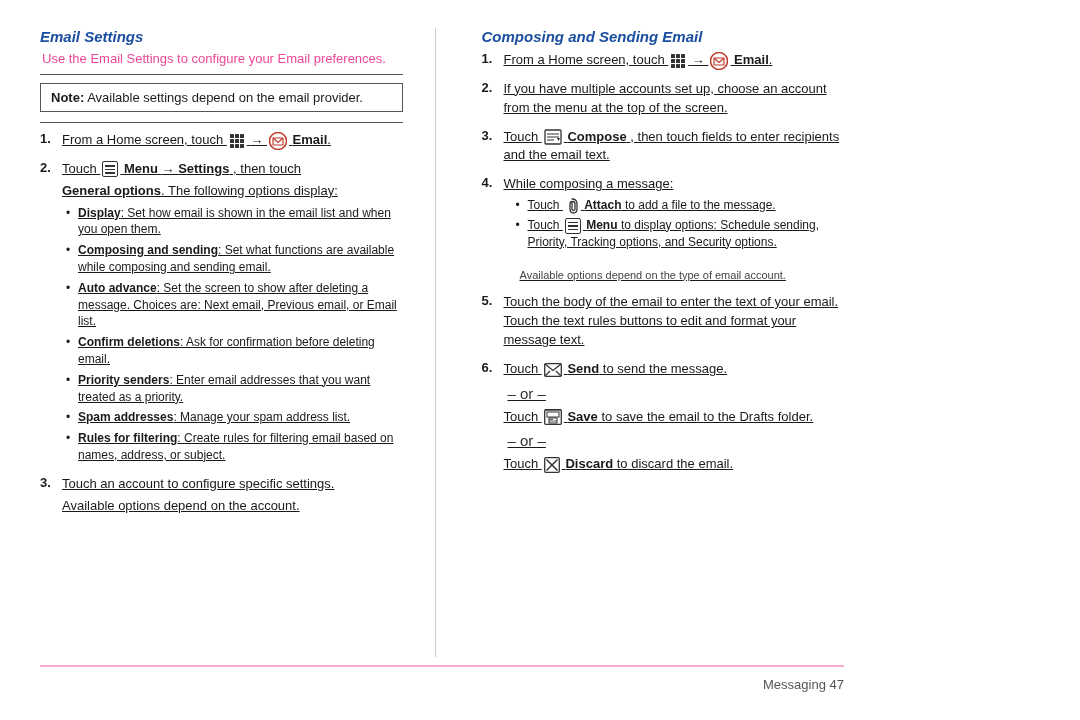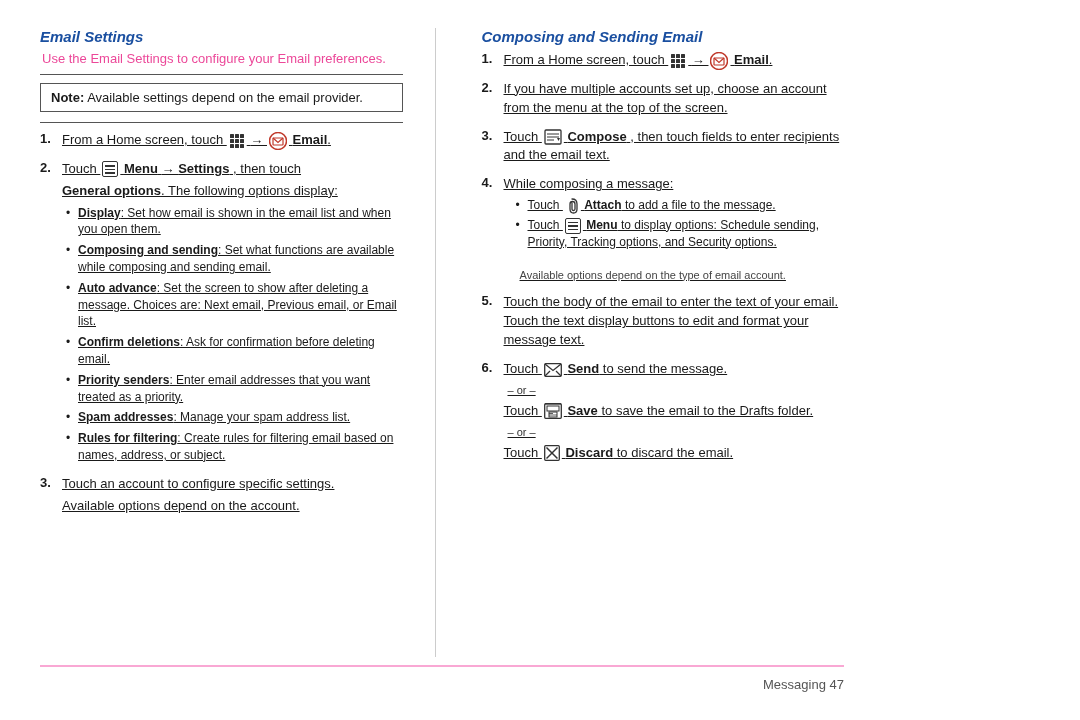--- a/index.html
+++ b/index.html
@@ -106,21 +106,21 @@
       width: 16px;
       height: 16px;
       vertical-align: middle;
       margin: 0 2px;
     }
     .icon-grid svg {
       width: 16px;
       height: 16px;
     }
     .or-text {
-      font-size: 11px;
+      font-size: 15px;
       color: #333;
       margin: 4px 0 4px 0;
       padding-left: 4px;
     }
     .footer {
       text-align: right;
       font-size: 13px;
       color: #555;
       padding-top: 10px;
       border-top: 2px solid #f9a8d4;
@@ -329,21 +329,21 @@
                 <span class="bold"> Menu</span> to display options: Schedule sending, Priority, Tracking options, and Security options.
               </li>
             </ul>
             <p class="avail-note">Available options depend on the type of email account.</p>
           </div>
         </li>
 
         <li>
           <span class="num bold">5.</span>
           <div class="li-content">
-            <p>Touch the body of the email to enter the text of your email. Touch the text display buttons to edit and format your message text.</p>
+            <p>Touch the body of the email to enter the text of your email. Touch the text rules buttons to edit and format your message text.</p>
           </div>
         </li>
 
         <li>
           <span class="num bold">6.</span>
           <div class="li-content">
             <p>
               Touch
               <span style="display:inline-block;width:18px;height:14px;vertical-align:middle;margin:0 2px;">
                 <svg viewBox="0 0 18 14" xmlns="http://www.w3.org/2000/svg">

